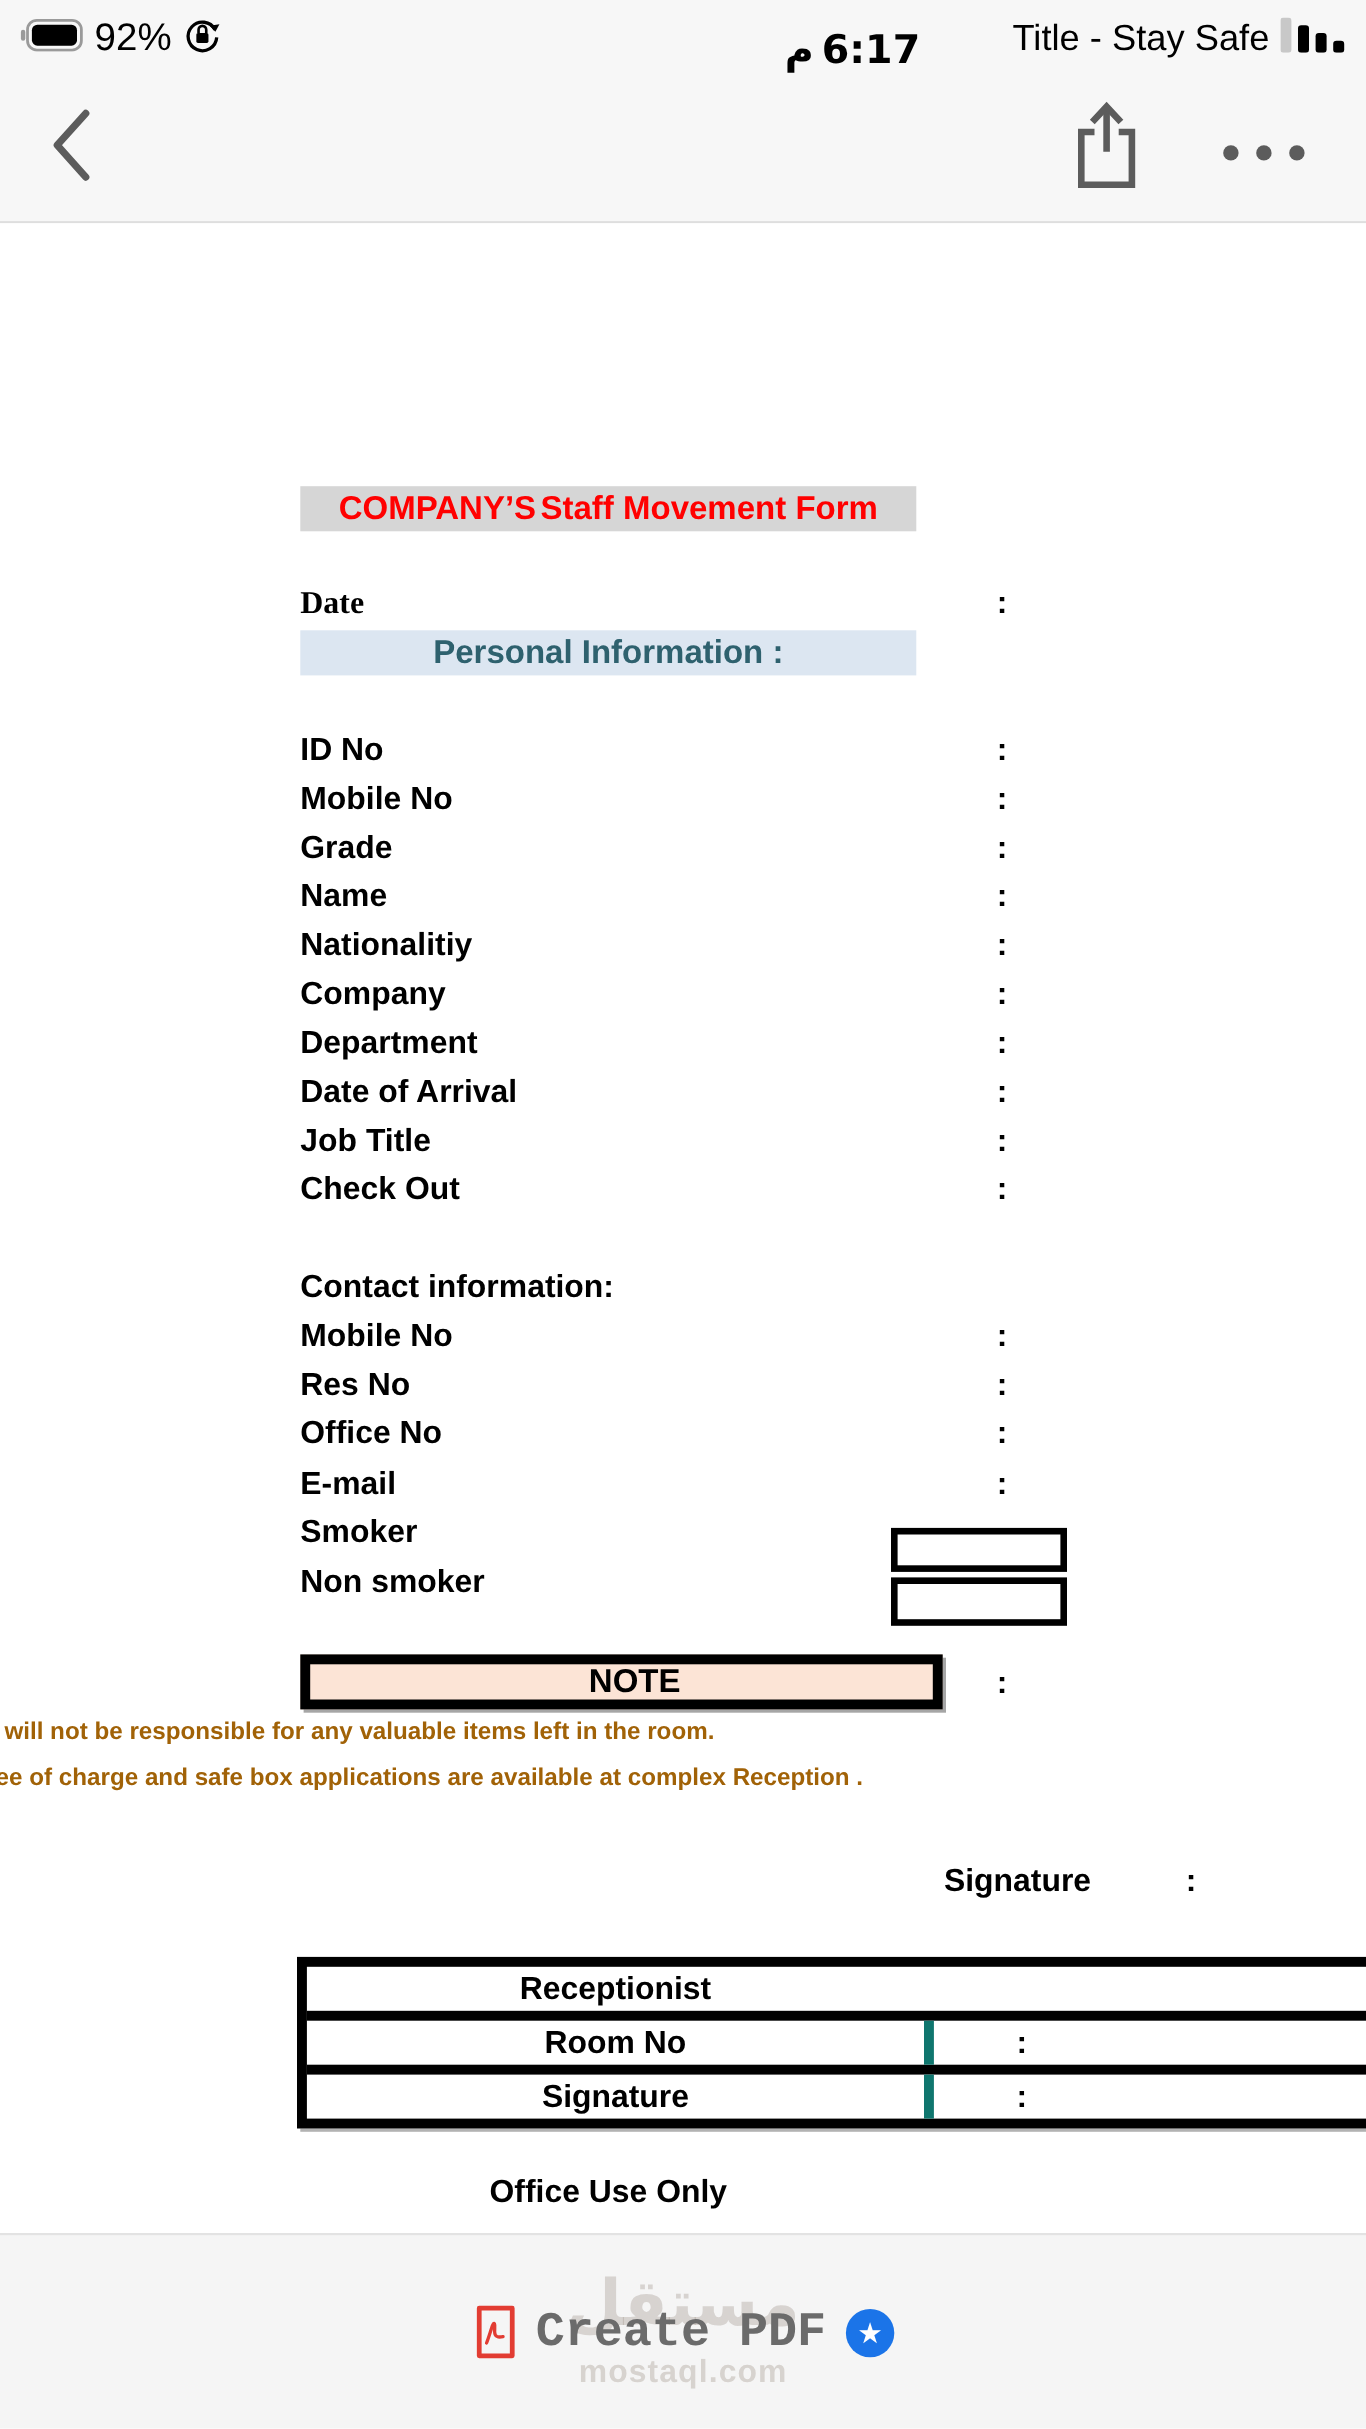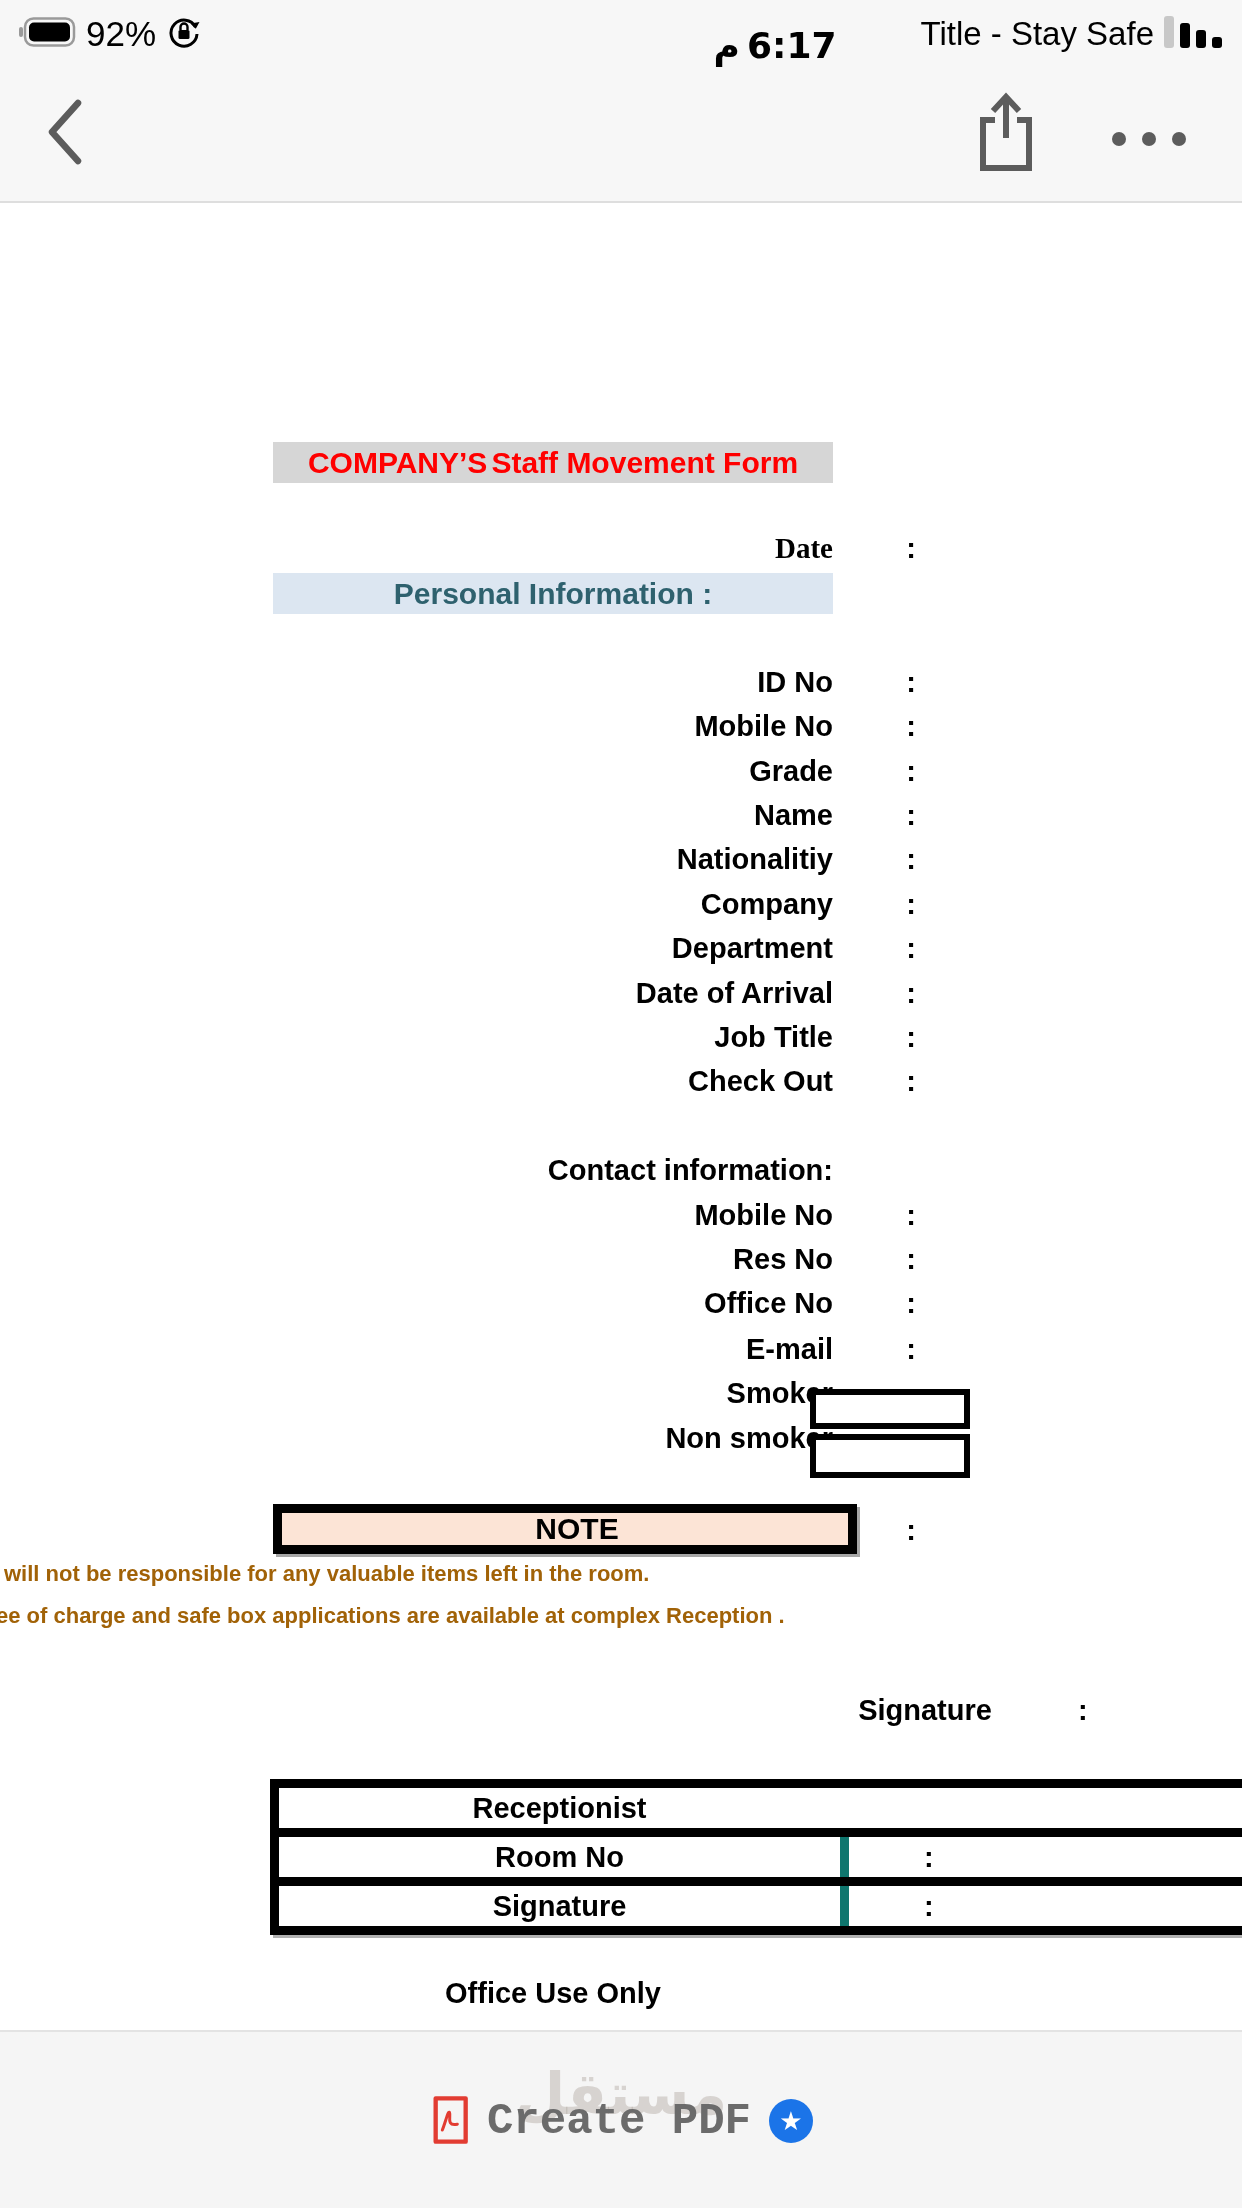--- a/index.html
+++ b/index.html
@@ -17,21 +17,21 @@
   .sb-carrier{font-size:33px;font-weight:400;color:#000;}
   .navbtn{position:absolute;background:none;border:none;padding:0;cursor:pointer;}
   #back-btn{left:42px;top:98px;width:46px;height:70px;}
   #share-btn{left:972px;top:92px;width:68px;height:84px;}
   #more-btn{left:1112px;top:124px;width:80px;height:30px;display:flex;gap:16px;align-items:center;}
   .dot{width:14px;height:14px;border-radius:50%;background:#5C5C5C;}
 
   
   #doc{position:absolute;top:203px;left:0;width:1242px;height:1827px;background:#fff;overflow:hidden;}
   .frow{position:absolute;left:0;width:1242px;height:44px;line-height:44px;font-size:29px;font-weight:700;color:#000;}
-  .flabel{position:absolute;left:273px;width:560px;text-align:right;white-space:nowrap;}
+  .flabel{position:absolute;left:273px;width:560px;text-align:left;white-space:nowrap;}
   .fcolon{position:absolute;left:898px;width:26px;text-align:center;}
   .serif{font-family:"Liberation Serif",serif;}
 
   #title-box{position:absolute;left:273px;top:239px;width:560px;height:41px;line-height:41px;
              background:#D6D6D6;text-align:center;white-space:nowrap;font-size:30px;font-weight:700;color:#FF0000;}
   #title-box .t2{font-family:Liberation Sans, sans-serif;margin-left:4px;}
 
   #personal-hdr{position:absolute;left:273px;top:370px;width:560px;height:41px;line-height:41px;
                 background:#DCE6F1;color:#2E616E;text-align:center;font-size:30px;font-weight:700;}
 
@@ -250,20 +250,21 @@
         <span class="tcolon">:</span>
       </div>
     </div>
 
     <div id="office-use">Office Use Only</div>
 
   </div>
 
   <div id="footer">
     <div id="wm-ar">مستقل</div>
+    <div id="wm-domain">mostaql.com</div>
 
     <button id="create-pdf">
       <span>
         <svg width="40" height="52" viewBox="0 0 24 30">
           <path d="M4 2 h12 l6 0 v26 h-18 z" fill="none" stroke="#E23C32" stroke-width="2.6" stroke-linejoin="round"></path>
           <path d="M8 21 C10 16 11.5 9 12.3 10.5 C13.3 12.5 10 19 17 17.5" fill="none" stroke="#E23C32" stroke-width="1.8" stroke-linecap="round"></path>
         </svg>
       </span>
       <span id="create-pdf-label">Create PDF</span>
       <span id="star-badge">★</span>

